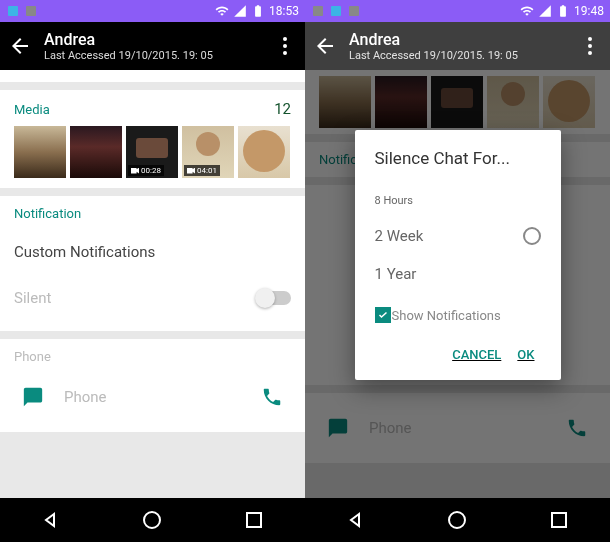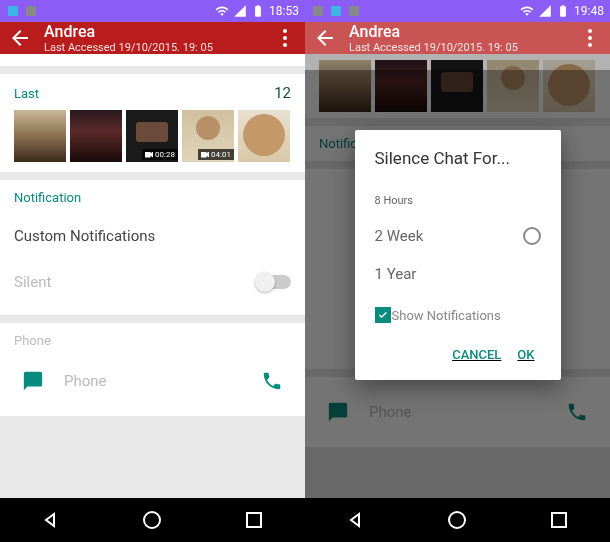--- a/index.html
+++ b/index.html
@@ -9,21 +9,21 @@
     
     
     .status-bar { height: 22px; background: #8b5cf6; color: #fff; display: flex; align-items: center; justify-content: space-between; padding: 0 6px; font-size: 12px; }
     .status-left { display: flex; gap: 4px; align-items: center; }
     .status-right { display: flex; gap: 4px; align-items: center; }
     .status-icon { width: 14px; height: 14px; display: inline-flex; align-items: center; justify-content: center; }
     .sq-icon { width: 10px; height: 10px; background: #3cb4e5; border-radius: 1px; }
     .sq-icon.gray { background: #888; }
     
     
-    .app-bar { height: 32px; background: #b91c1c; color: #fff; display: flex; align-items: center; padding: 0 8px; }
+    .app-bar { height: 48px; background: #000000; color: #fff; display: flex; align-items: center; padding: 0 8px; }
     .back-arrow { width: 24px; height: 24px; margin-right: 12px; cursor: pointer; }
     .app-bar-title { flex: 1; }
     .contact-name { font-size: 16px; font-weight: 500; }
     .last-accessed { font-size: 11px; opacity: 0.85; }
     .menu-dots { width: 24px; height: 24px; cursor: pointer; display: flex; flex-direction: column; align-items: center; justify-content: center; gap: 3px; }
     .menu-dots span { width: 4px; height: 4px; background: #fff; border-radius: 50%; }
     
     
     .content-area { flex: 1; background: #e8e8e8; overflow-y: auto; }
     .card { background: #fff; margin-bottom: 8px; padding: 10px 14px; }
@@ -34,21 +34,21 @@
     .media-row { display: flex; gap: 4px; overflow: hidden; }
     .thumb { width: 52px; height: 52px; background: #555; position: relative; flex-shrink: 0; }
     .thumb.arch { background: linear-gradient(180deg, #c8b898 0%, #8a6f4f 50%, #3a2a1a 100%); }
     .thumb.landscape { background: linear-gradient(180deg, #2a1820 0%, #5a2a28 40%, #1a0a08 100%); }
     .thumb.people { background: #1a1a1a; }
     .thumb.people::before { content: ''; position: absolute; top: 12px; left: 10px; width: 32px; height: 20px; background: #6a4a3a; border-radius: 3px; }
     .thumb.bear { background: linear-gradient(180deg, #d0c0a0 0%, #e0d5b8 100%); }
     .thumb.bear::before { content: ''; position: absolute; top: 6px; left: 14px; width: 24px; height: 24px; background: #b89068; border-radius: 50%; }
     .thumb.bear2 { background: linear-gradient(180deg, #e8e0d0 0%, #d8c8a8 100%); }
     .thumb.bear2::before { content: ''; position: absolute; top: 4px; left: 5px; width: 42px; height: 42px; background: #c49868; border-radius: 50%; }
-    .video-badge { position: absolute; bottom: 2px; left: 16px; background: rgba(0,0,0,0.7); color: #fff; font-size: 8px; padding: 1px 3px; display: flex; align-items: center; gap: 2px; }
+    .video-badge { position: absolute; bottom: 2px; left: 2px; background: rgba(0,0,0,0.7); color: #fff; font-size: 8px; padding: 1px 3px; display: flex; align-items: center; gap: 2px; }
     .video-badge::before { content: ''; width: 8px; height: 6px; background: #fff; clip-path: polygon(0 0, 0 100%, 70% 100%, 70% 70%, 100% 100%, 100% 0, 70% 30%, 70% 0); }
     
     
     .row { padding: 14px 0; font-size: 15px; color: #444; display: flex; align-items: center; justify-content: space-between; }
     .row-muted { color: #bbb; }
     
     
     .toggle { width: 34px; height: 14px; background: #ccc; border-radius: 10px; position: relative; cursor: pointer; }
     .toggle::after { content: ''; position: absolute; width: 20px; height: 20px; background: #f0f0f0; border-radius: 50%; top: -3px; left: -2px; box-shadow: 0 1px 3px rgba(0,0,0,0.3); }
     
@@ -127,21 +127,21 @@
         <span></span>
         <span></span>
       </div>
   </div>
 
   <div class="content-area">
     <div class="card" style="height:12px;padding:0;"></div>
 
     <div class="card">
       <div class="section-header">
-        <span>Last</span>
+        <span>Media</span>
         <span class="section-count">12</span>
       </div>
       <div class="media-row">
         <div class="thumb arch"></div>
         <div class="thumb landscape"></div>
         <div class="thumb people">
             <div class="video-badge">00:28</div>
           </div>
         <div class="thumb bear">
             <div class="video-badge">04:01</div>

